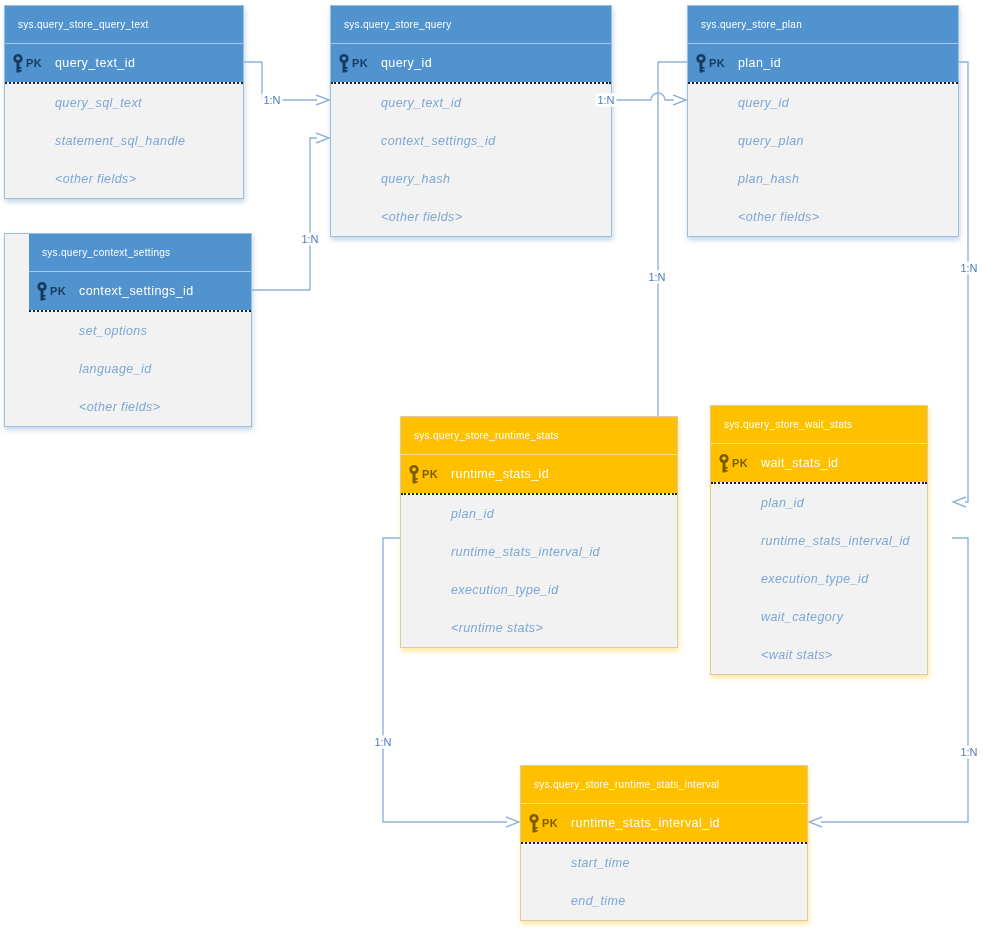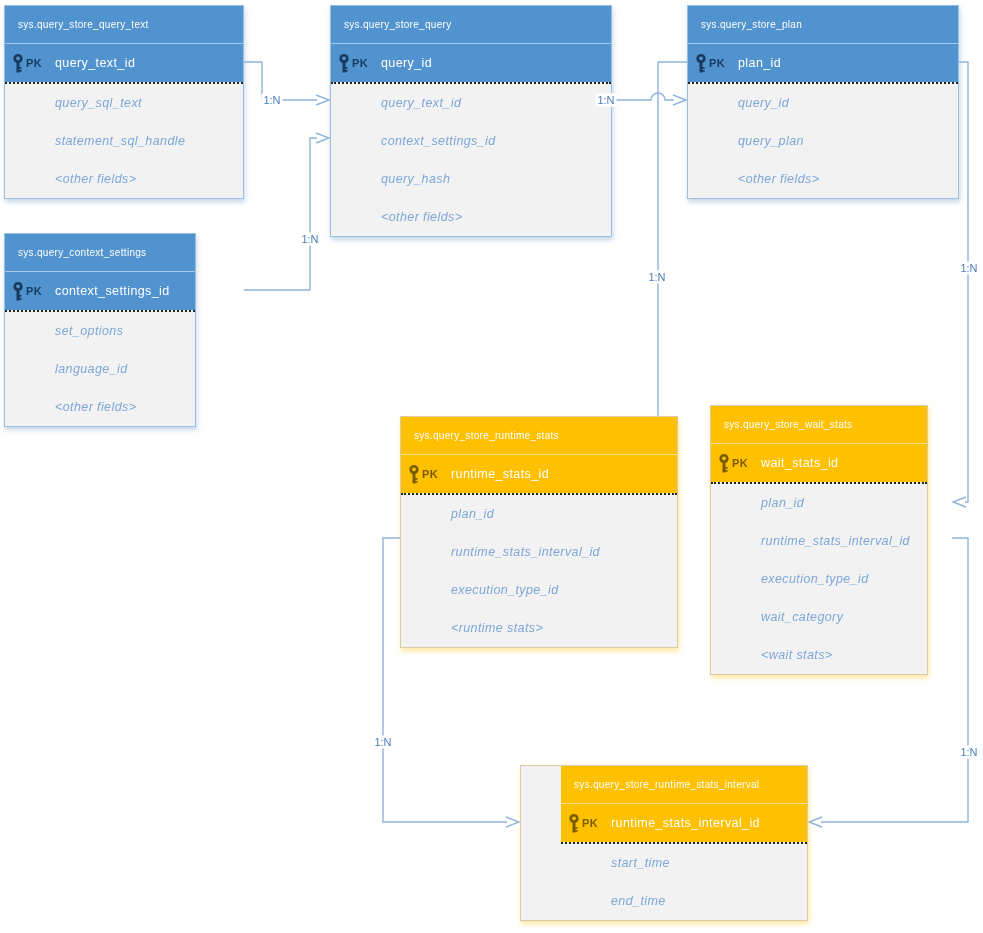--- a/index.html
+++ b/index.html
@@ -33,24 +33,24 @@
           color:var(--fieldtext,#7CA7D8); letter-spacing:.4px; white-space:nowrap; }
 
   .rel-label { position:absolute; transform:translate(-50%,-50%); z-index:3;
                background:#ffffff; color:var(--label,#4B7DBB); font-size:11px;
                padding:0 2px; line-height:13px; }
 
   
   .t1 { left:4px;   top:5px;   width:240px; }
   .t2 { left:330px; top:5px;   width:282px; }
   .t3 { left:687px; top:5px;   width:272px; }
-  .t4 { left:4px;   top:233px; width:192px; }
+  .t4 { left:4px;   top:233px; width:248px;padding-left:24px; }
   .t5 { left:400px; top:416px; width:278px; }
   .t6 { left:710px; top:405px; width:218px; }
-  .t7 { left:520px; top:765px; width:288px;padding-left:40px; }
+  .t7 { left:520px; top:765px; width:288px; }
 </style>
 </head>
 <body>
 
 <div class="canvas">
 
   <svg class="connectors" width="983" height="933">
     <path class="conn" d="M 244 62 H 262 V 100 H 317"></path>
     <polyline class="arrow" points="316,95 329,100 316,105"></polyline>
 
@@ -134,20 +134,21 @@
             <rect fill="currentColor" x="7" y="13" width="2.6" height="1.7"></rect>
             <rect fill="currentColor" x="7" y="16" width="2.6" height="1.7"></rect>
           </svg>
       </span>
       <span class="pklabel">PK</span>
       <span class="pkfield">plan_id</span>
     </div>
     <div class="body">
       <div class="frow">query_id</div>
       <div class="frow">query_plan</div>
+      <div class="frow">plan_hash</div>
       <div class="frow">&lt;other fields&gt;</div>
     </div>
   </div>
 
   <div class="tbl blue t4">
     <div class="hdr">sys.query_context_settings</div>
     <div class="pkrow">
       <span class="keyicon">
         <svg width="12" height="19" viewBox="0 0 12 19">
             <path fill="currentColor" fill-rule="evenodd" d="M6 0 a4.6 4.6 0 1 1 -0.01 0 Z M6 2.4 a1.9 1.9 0 1 0 0.01 0 Z"></path>

